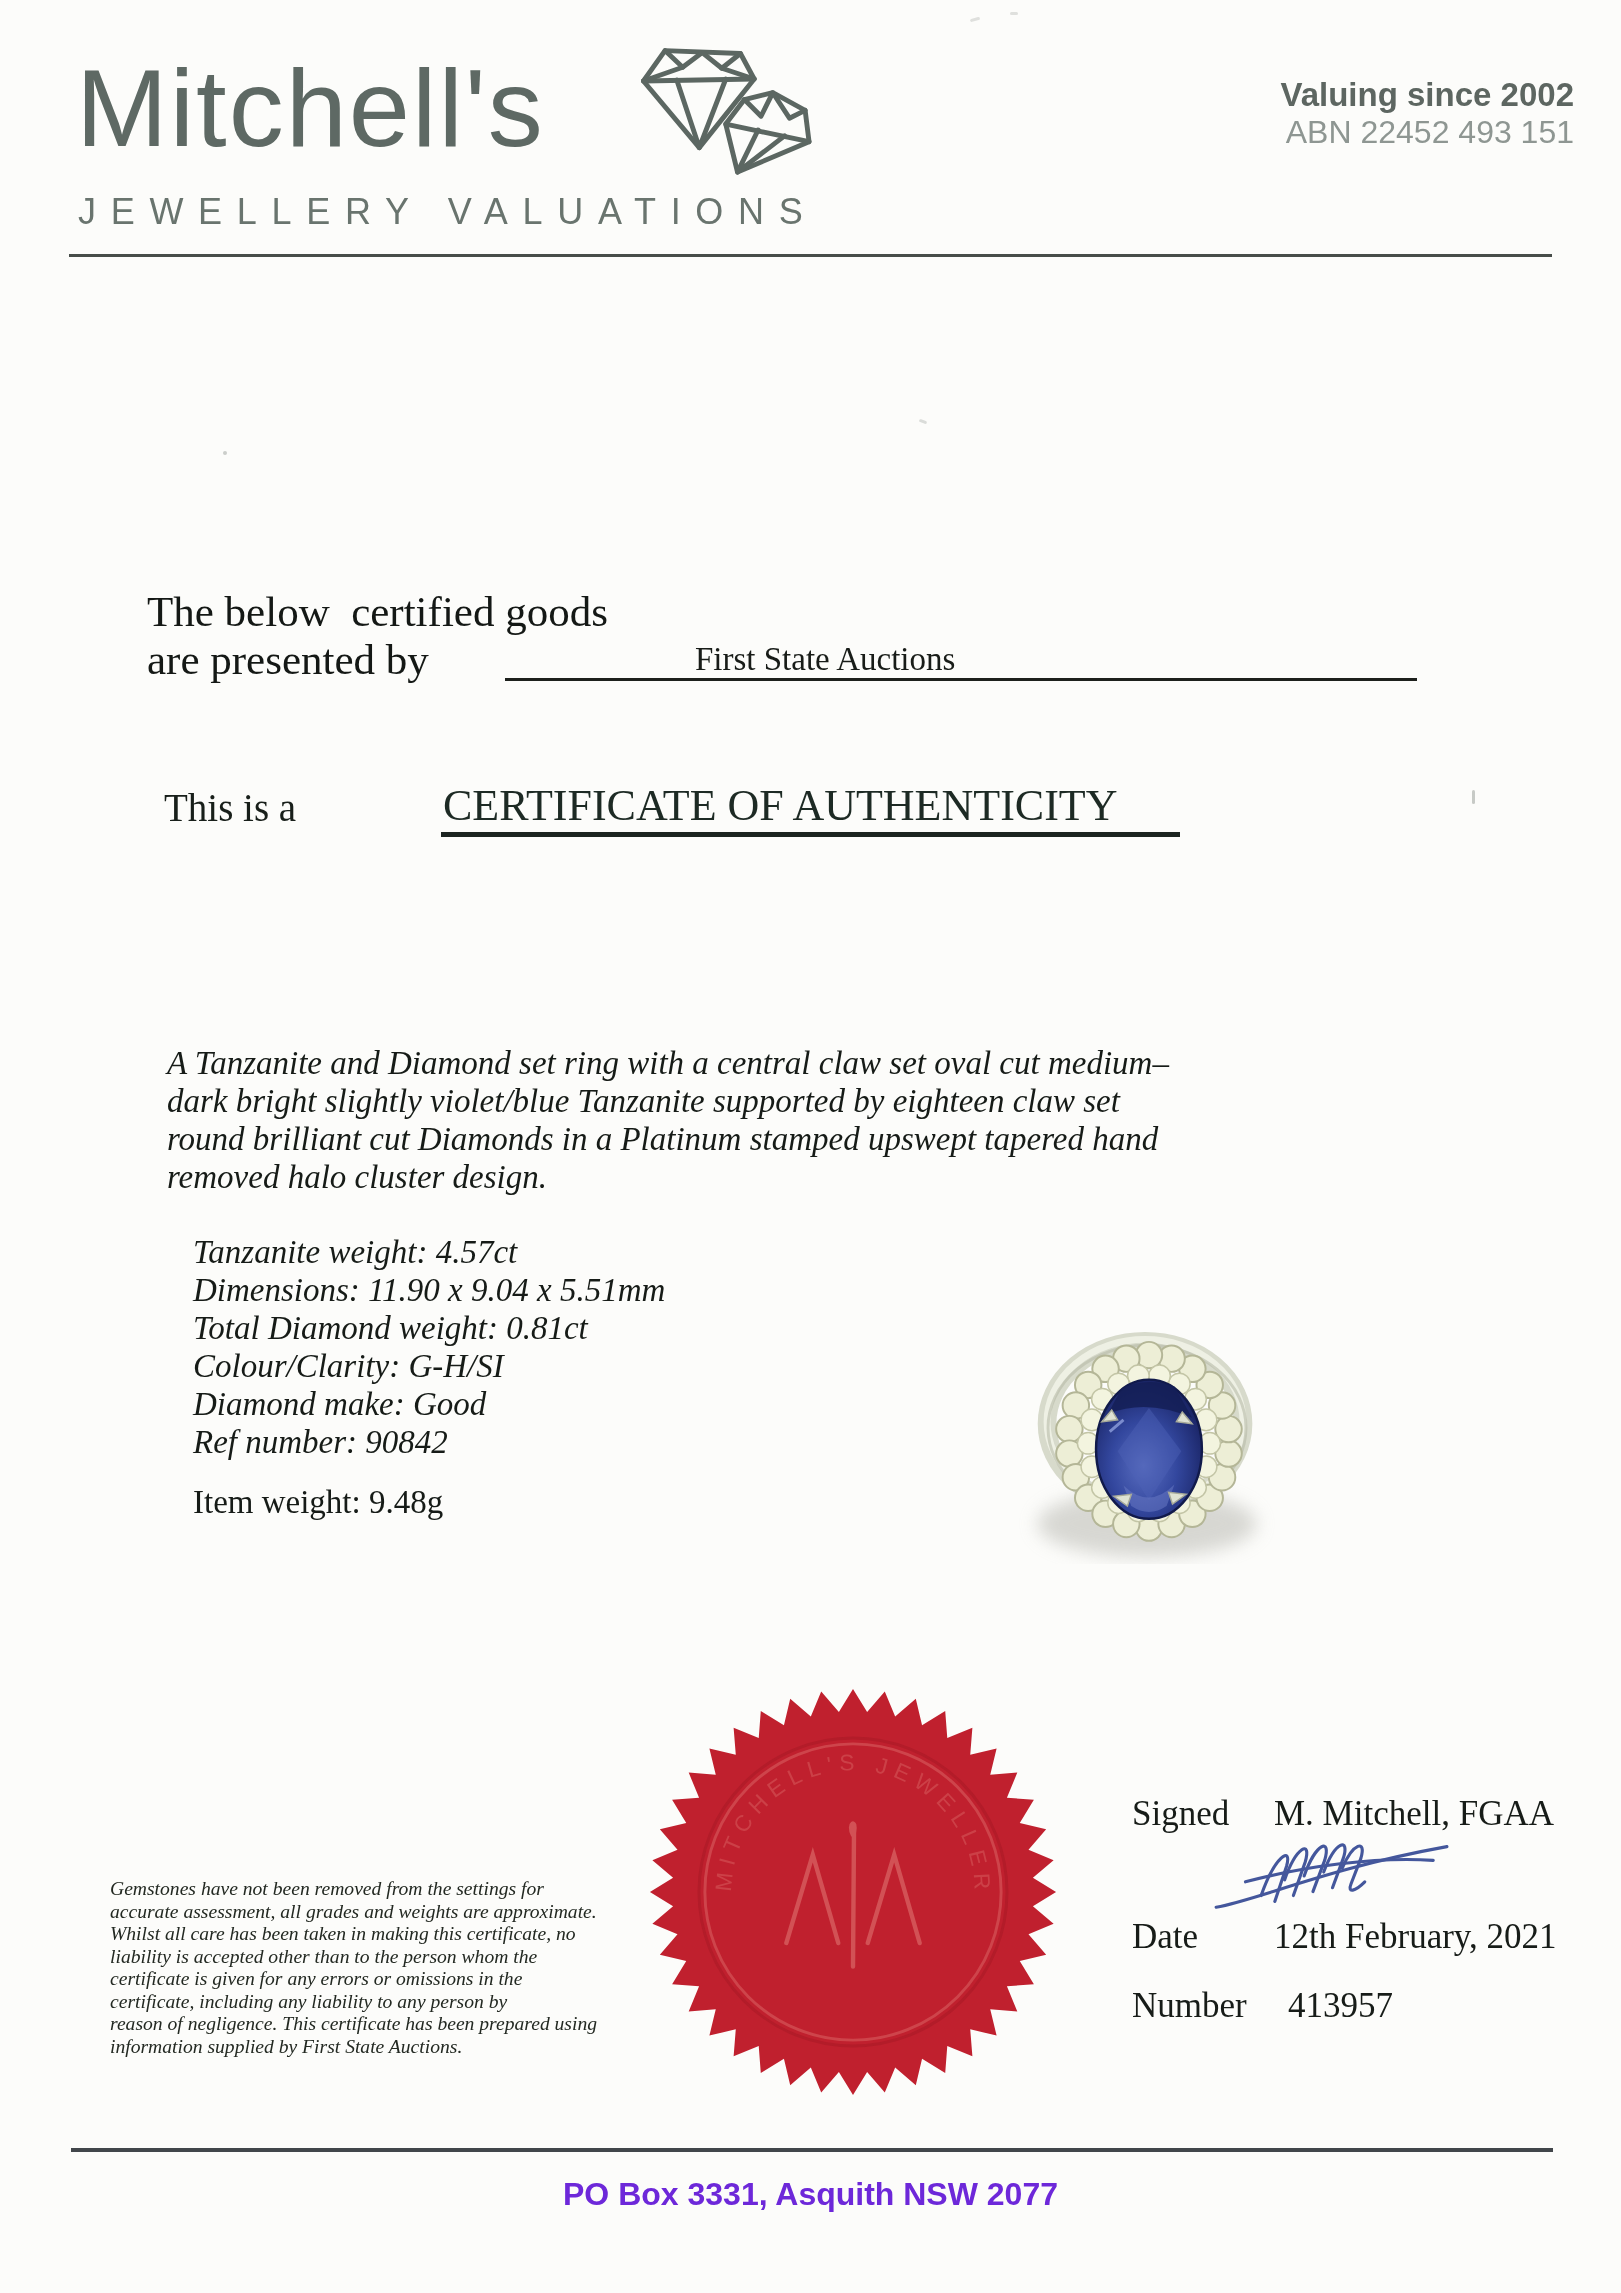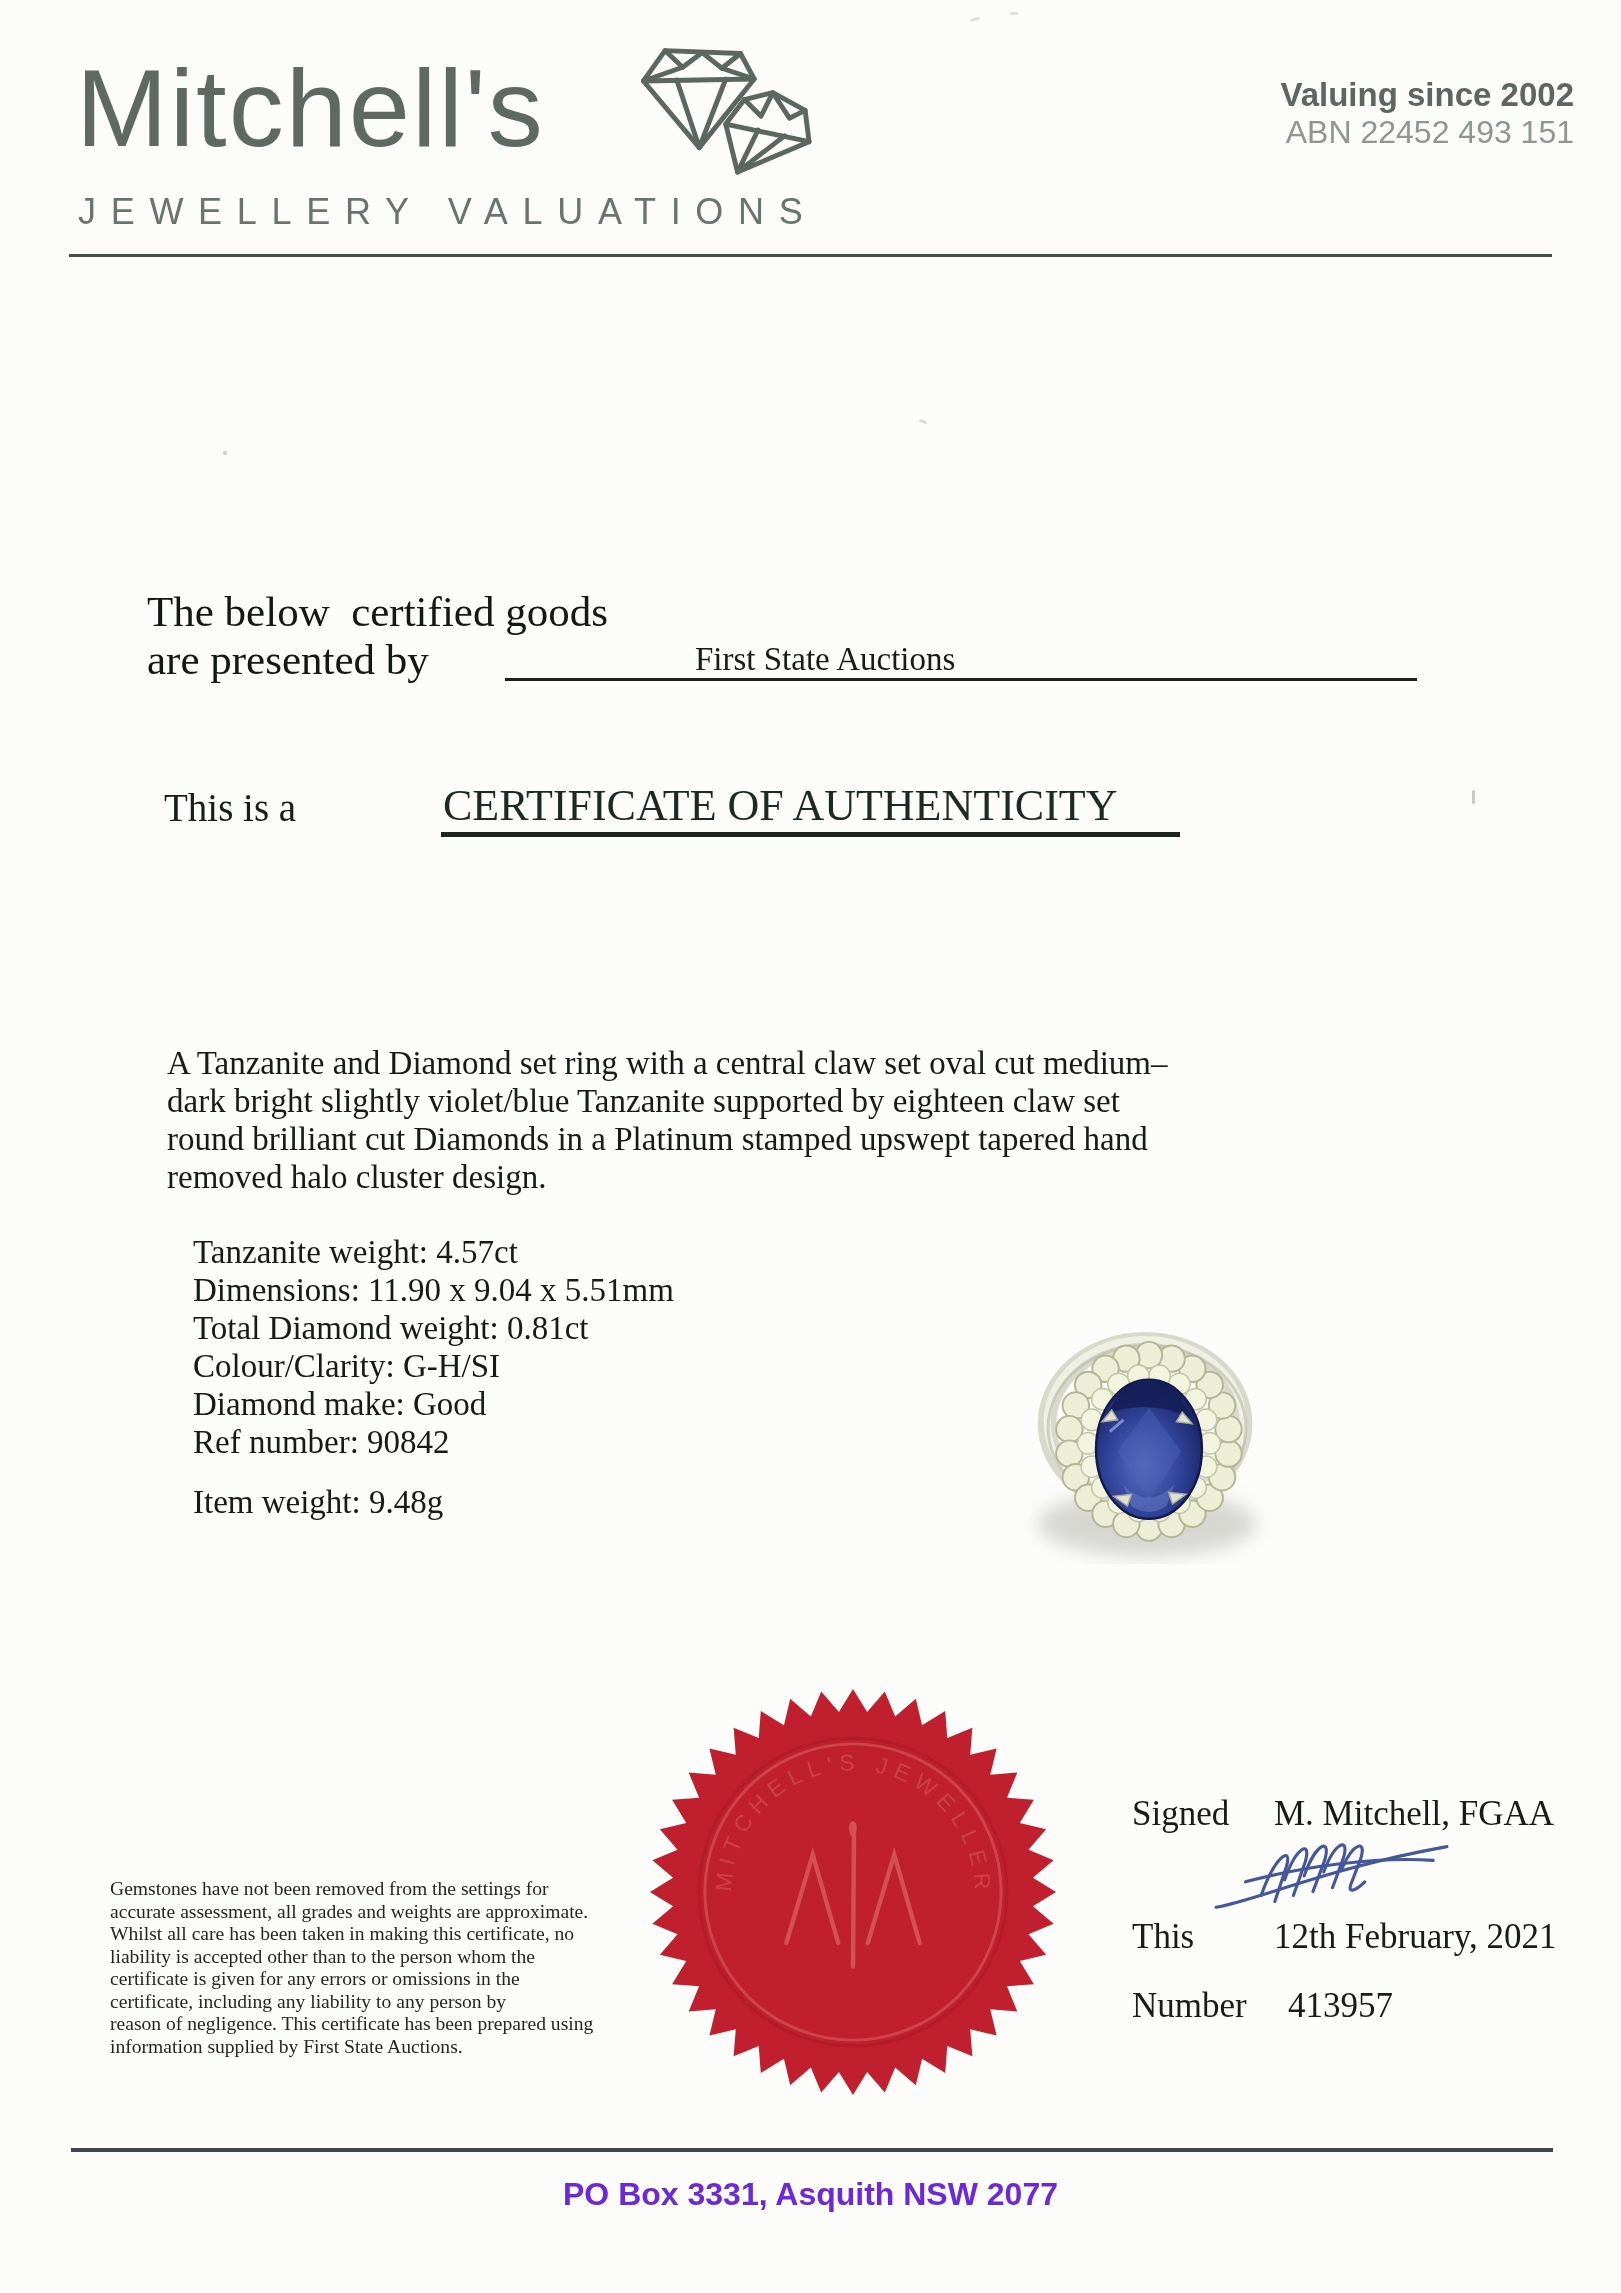--- a/index.html
+++ b/index.html
@@ -50,21 +50,21 @@
   .cert-prefix{left:164px;top:788px;font-size:39px;line-height:1;color:#181f1a;}
   .cert-title{
     left:443px;top:784px;
     font-size:44px;line-height:1;font-weight:normal;
     letter-spacing:0px;color:#1d2a24;
     white-space:nowrap;
   }
   .cert-underline{left:441px;top:832px;width:739px;height:4.9px;background:#1c2420;}
   
   .desc{left:167px;top:1044px;font-size:33px;line-height:38px;color:#161b17;}
-  .desc div,.specs div,.disclaimer div{white-space:nowrap;}
+  .desc div,.specs div,.disclaimer div{white-space:nowrap;font-style:italic;}
   .specs{left:193px;top:1233px;font-size:33px;line-height:38px;color:#161b17;}
   .item-weight{left:193px;top:1486px;font-size:33px;line-height:1;color:#161b17;}
   
   .ring-photo{left:1000px;top:1304px;}
   .seal{left:647px;top:1686px;}
   
   .disclaimer{left:110px;top:1878px;font-size:19.6px;line-height:22.5px;color:#232922;}
   
   .sig-label{font-size:35px;line-height:1;color:#171c18;}
   .sig-value{font-size:35px;line-height:1;color:#171c18;white-space:nowrap;}
@@ -252,21 +252,21 @@
       <path d="M6,78 C50,70 120,38 242,16" stroke="#44579c"></path>
       <path d="M52,66 C66,26 84,14 78,36 L66,72" stroke="#44579c"></path>
       <path d="M76,50 C88,16 104,8 97,32 L85,66" stroke="#44579c"></path>
       <path d="M96,46 C108,12 124,6 117,30 L105,62" stroke="#44579c"></path>
       <path d="M116,42 C128,10 143,6 136,28 L125,58" stroke="#44579c"></path>
       <path d="M135,38 C146,12 160,8 154,28 L144,54 C140,64 148,62 158,52" stroke="#44579c"></path>
       <path d="M36,52 C96,36 170,26 228,30" stroke="#44579c"></path>
     </g>
   </svg>
 
-  <div class="abs sig-label lbl-date">This</div>
+  <div class="abs sig-label lbl-date">Date</div>
   <div class="abs sig-value val-date">12th February, 2021</div>
 
   <div class="abs sig-label lbl-number">Number</div>
   <div class="abs sig-value val-number">413957</div>
 
   <div class="abs rule rule-bottom"></div>
   <div class="abs footer-address">PO Box 3331, Asquith NSW 2077</div>
 
   <div class="speck" style="left:1472px;top:790px;width:2.9px;height:13.7px;opacity:.55;"></div>
   <div class="speck" style="left:223px;top:451px;width:3.9px;height:3.9px;opacity:.5;"></div>

